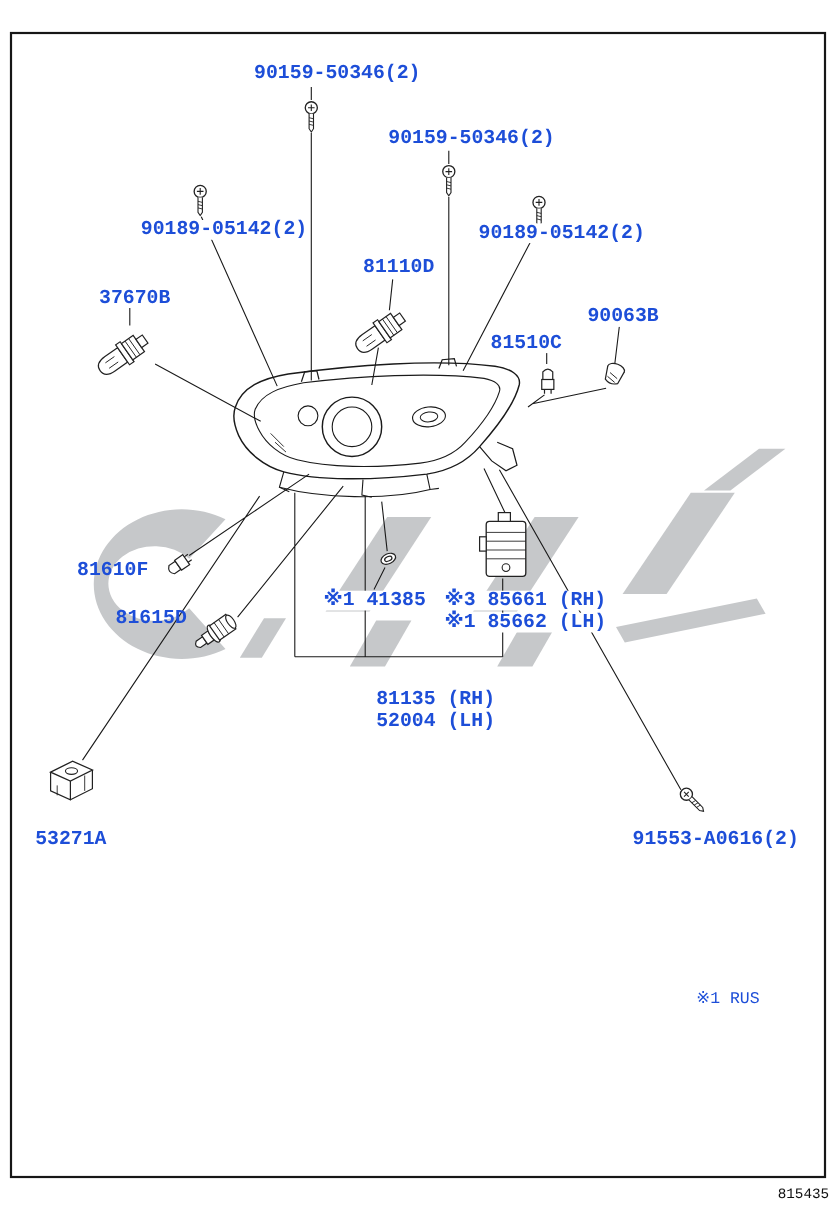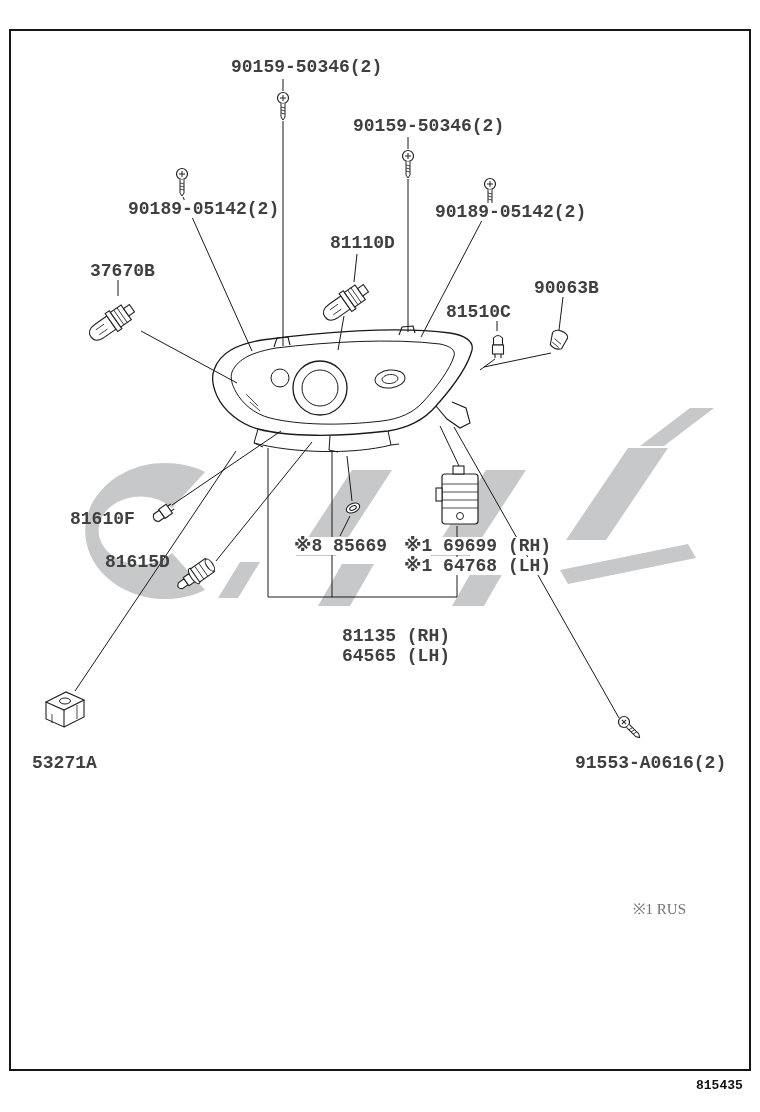--- a/index.html
+++ b/index.html
@@ -1,24 +1,24 @@
 <!DOCTYPE html>
 <html><head>
 <meta charset="utf-8">
 <style>
   html,body{margin:0;padding:0;background:#fff;}
   .page{position:relative;width:760px;height:1112px;background:#fff;overflow:hidden;
         font-family:"Liberation Mono","DejaVu Sans Mono","DejaVu Sans",monospace;}
   .frame{position:absolute;left:9px;top:29px;width:738px;height:1038px;border:2px solid #161616;}
   svg.art{position:absolute;left:0;top:0;}
-  .label{position:absolute;font-weight:700;font-size:18px;line-height:18px;color:#404040;
+  .label{position:absolute;font-weight:700;font-size:18px;line-height:18px;color:#1d4ed8;
          background:#fff;white-space:pre;padding:0 1px;z-index:3;}
   .label.on-art{background:transparent;font-family:Liberation Mono, monospace;}
-  .note{position:absolute;font-weight:400;font-size:15px;color:#737373;z-index:3;font-family:Liberation Serif, serif;}
-  .figcode{position:absolute;font-weight:700;font-size:13px;color:#101010;z-index:3;}
+  .note{position:absolute;font-weight:400;font-size:15px;color:#1d4ed8;z-index:3;}
+  .figcode{position:absolute;font-weight:400;font-size:13px;color:#101010;z-index:3;margin-left:11px;}
 </style>
 </head>
 <body>
 
 <div class="page">
 
   <div class="frame"></div>
 
   <svg class="art" width="760" height="1112" viewBox="0 0 760 1112">
 
@@ -168,24 +168,24 @@
   <div class="label" style="left:230px;top:58px">90159-50346(2)</div>
   <div class="label" style="left:352px;top:117px">90159-50346(2)</div>
   <div class="label" style="left:127px;top:200px">90189-05142(2)</div>
   <div class="label" style="left:434px;top:203px">90189-05142(2)</div>
   <div class="label" style="left:329px;top:234px">81110D</div>
   <div class="label" style="left:89px;top:262px">37670B</div>
   <div class="label" style="left:533px;top:279px">90063B</div>
   <div class="label" style="left:445px;top:303px">81510C</div>
   <div class="label on-art" style="left:69px;top:510px">81610F</div>
   <div class="label on-art" style="left:104px;top:553px">81615D</div>
-  <div class="label" style="left:293px;top:537px">※8 85669</div>
-  <div class="label" style="left:403px;top:537px">※1 69699 (RH)</div>
-  <div class="label" style="left:403px;top:557px">※1 64768 (LH)</div>
+  <div class="label" style="left:293px;top:537px">※1 41385</div>
+  <div class="label" style="left:403px;top:537px">※3 85661 (RH)</div>
+  <div class="label" style="left:403px;top:557px">※1 85662 (LH)</div>
   <div class="label" style="left:341px;top:627px">81135 (RH)</div>
-  <div class="label" style="left:341px;top:647px">64565 (LH)</div>
+  <div class="label" style="left:341px;top:647px">52004 (LH)</div>
   <div class="label" style="left:31px;top:754px">53271A</div>
   <div class="label" style="left:574px;top:754px">91553-A0616(2)</div>
 
   <div class="note" style="left:633px;top:898px">※1 RUS</div>
   <div class="figcode" style="left:696px;top:1078px">815435</div>
 
 </div>
 
 </body></html>

